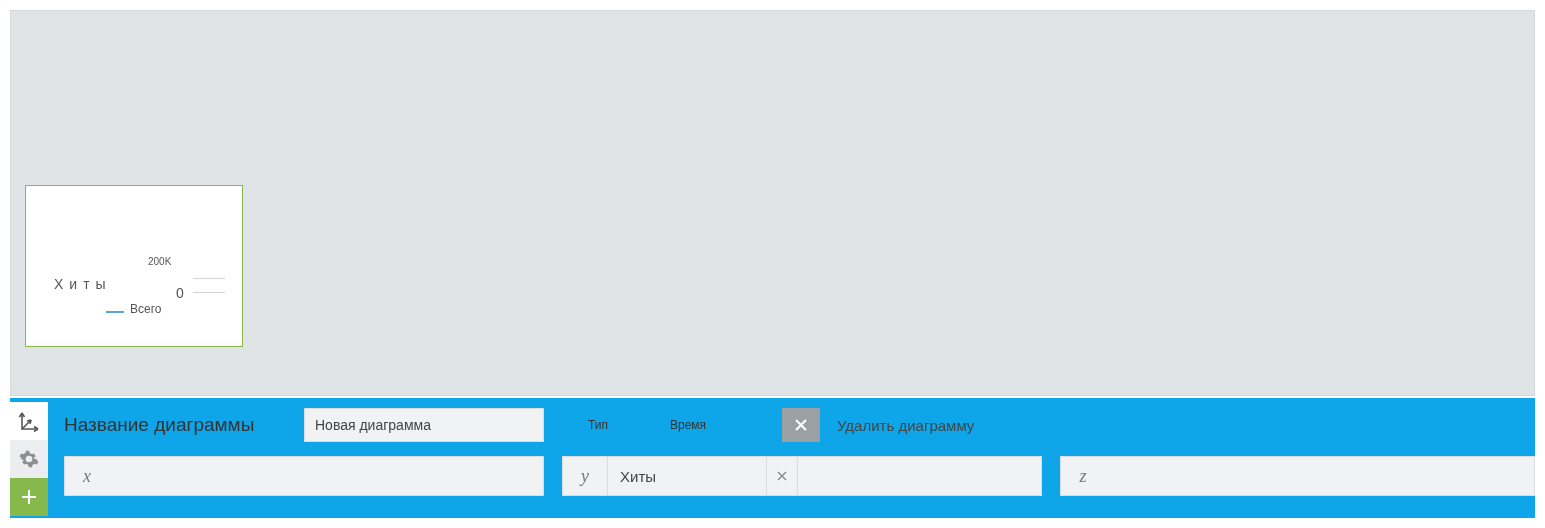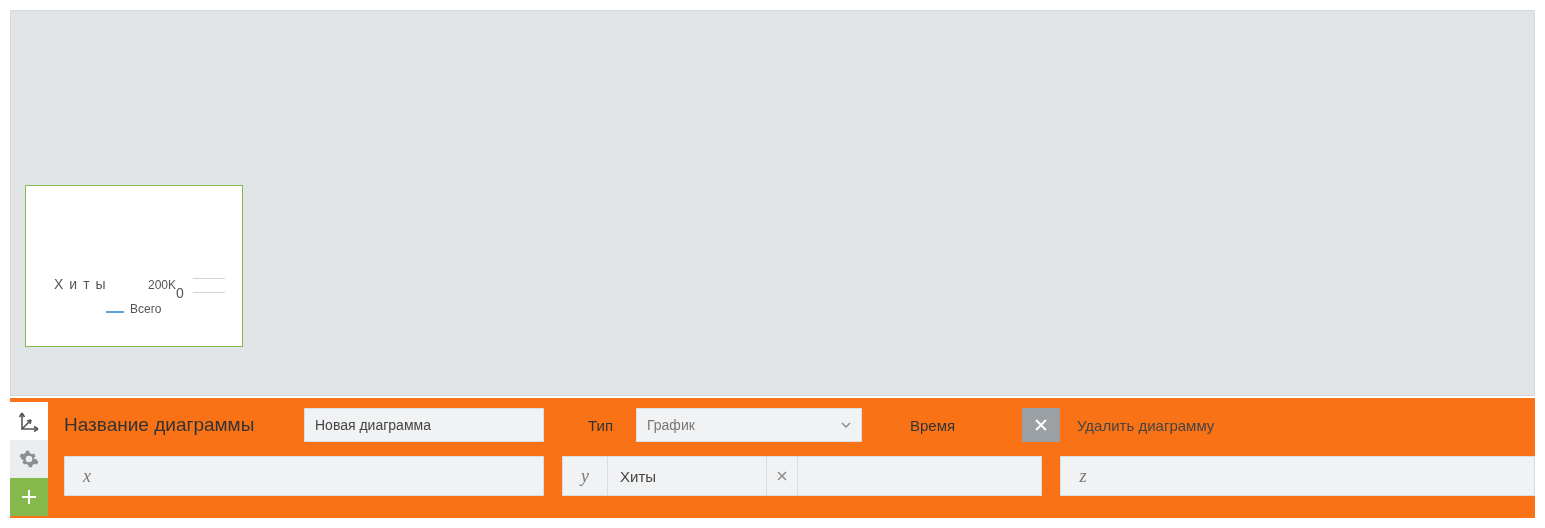--- a/index.html
+++ b/index.html
@@ -13,30 +13,30 @@
 
   .thumb {
     position: absolute; left: 14px; top: 174px; width: 218px; height: 162px;
     background: #fff; border: 1px solid #86b94b;
   }
   .thumb-inner { position: absolute; inset: 12px; }
   .thumb-ylabel {
     position: absolute; left: 16px; top: 78px; font-size: 14px; color: #555;
     letter-spacing: 6px; font-weight: 400;
   }
-  .thumb-t1 { position: absolute; left: 110px; top: 80px; font-size: 12px; color: #555; }
+  .thumb-t1 { position: absolute; left: 110px; top: 58px; font-size: 10px; color: #555; }
   .thumb-t2 { position: absolute; left: 138px; top: 87px; font-size: 14px; color: #555; }
   .thumb-g1 { position: absolute; left: 155px; top: 80px; width: 32px; height: 0; border-top: 1px solid #d0d4d6; }
   .thumb-g2 { position: absolute; left: 155px; top: 94px; width: 32px; height: 0; border-top: 1px solid #d0d4d6; }
   .thumb-leg-swatch { position: absolute; left: 68px; top: 113px; width: 18px; height: 0; border-top: 2px solid #5aa3d8; }
   .thumb-leg-text { position: absolute; left: 92px; top: 104px; font-size: 12px; color: #555; }
 
   .panel {
     position: absolute; left: 10px; right: 10px; top: 398px; bottom: 10px;
-    background: #f97316;
+    background: #0ea5e9;
   }
 
   .sidebar {
     position: absolute; left: 0; top: 4px; width: 38px;
   }
   .sb-btn {
     width: 38px; height: 38px; display: flex; align-items: center; justify-content: center;
     cursor: pointer;
   }
   .sb-axes { background: #fff; }
@@ -46,21 +46,21 @@
   .row1 {
     position: absolute; left: 54px; right: 0; top: 8px; height: 38px;
     display: flex; align-items: center; gap: 14px;
   }
   .row2 {
     position: absolute; left: 54px; right: 0; top: 58px; height: 40px;
     display: flex; align-items: stretch; gap: 18px;
   }
 
   .label-lg { font-size: 19px; color: #333; }
-  .label-md { font-size: 15px; color: #333; }
+  .label-md { font-size: 12px; color: #333; }
 
   .field {
     background: #f0f2f3; border: 1px solid #dadde0; height: 34px;
     padding: 16px 10px; display: flex; align-items: center; font-size: 14px; color: #444;
   }
   .field.select { justify-content: space-between; cursor: pointer; }
   .field.select .val { color: #777; }
   .chev { width: 10px; height: 6px; margin-left: 10px; }
   .chev svg { display: block; }
 
@@ -132,28 +132,20 @@
     <div class="label-lg" style="width:226px">Название диаграммы</div>
 
     <div class="field" style="width:240px">
       <span>Новая диаграмма</span>
     </div>
 
     <div style="width:16px"></div>
 
     <div class="label-md" style="width:34px">Тип</div>
 
-    <div class="field select" style="width:226px">
-      <span class="val">График</span>
-      <span class="chev">
-        <svg width="10" height="6" viewBox="0 0 10 6">
-            <path d="M1 1l4 4 4-4" stroke="#888" stroke-width="1.4" fill="none"></path>
-          </svg>
-      </span>
-    </div>
 
     <div style="width:20px"></div>
 
     <div class="label-md" style="width:58px">Время</div>
 
 
     <div style="width:26px"></div>
 
     <div class="btn-delete">
       <svg width="14" height="14" viewBox="0 0 14 14">

